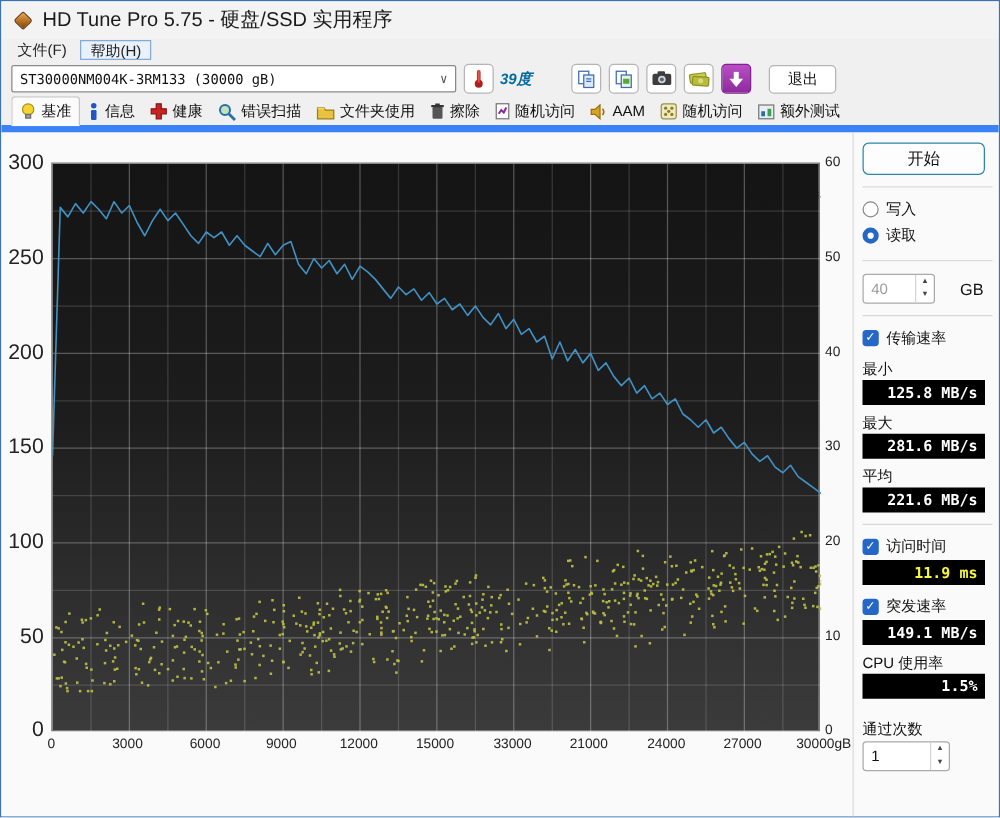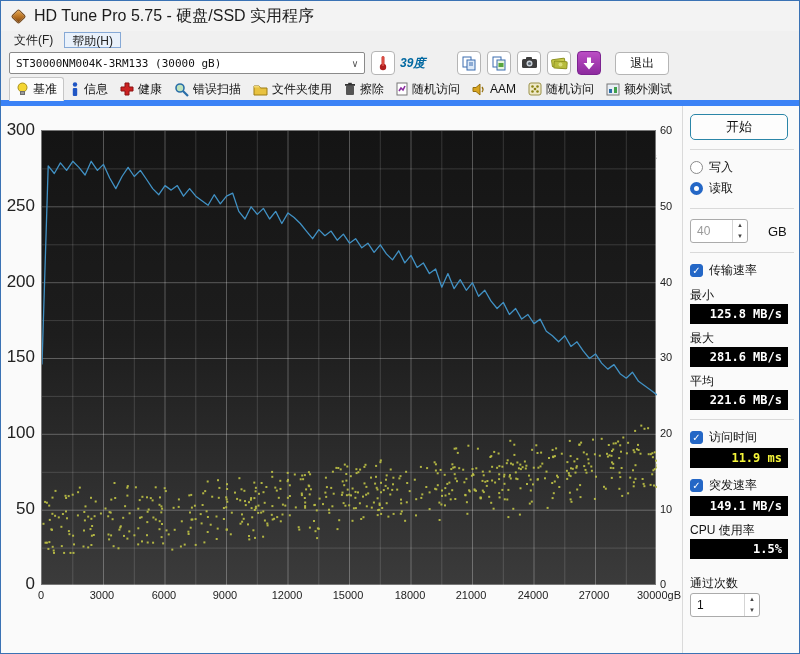--- a/index.html
+++ b/index.html
@@ -889,21 +889,21 @@
           <polyline points="0.0,233.6 6.2,34.9 12.3,42.5 18.4,31.9 24.6,39.4 30.8,30.3 36.9,36.4 43.1,44.0 49.2,30.3 55.4,39.4 61.5,33.4 67.7,47.0 73.8,57.6 80.0,45.5 86.1,36.4 92.3,45.5 98.4,39.4 104.6,48.5 110.7,57.6 116.8,63.7 123.0,54.6 129.2,59.1 135.3,54.6 141.5,65.2 147.6,57.6 153.8,65.2 159.9,69.8 166.1,74.3 172.2,63.7 178.3,72.8 184.5,65.2 190.7,62.2 196.8,80.4 203.0,88.0 209.1,75.8 215.3,83.4 221.4,77.4 227.6,88.0 233.7,80.4 239.8,92.5 246.0,81.9 252.1,86.5 258.3,92.5 264.4,100.1 270.6,107.7 276.8,98.6 282.9,104.7 289.1,100.1 295.2,109.2 301.4,103.1 307.5,112.2 313.6,107.7 319.8,116.8 325.9,112.2 332.1,121.3 338.3,113.8 344.4,122.9 350.5,128.9 356.7,119.8 362.8,131.9 369.0,124.4 375.1,136.5 381.3,131.9 387.4,142.6 393.6,138.0 399.8,156.2 405.9,142.6 412.1,157.7 418.2,148.6 424.3,159.3 430.5,151.7 436.6,165.3 442.8,159.3 448.9,169.9 455.1,177.5 461.3,171.4 467.4,183.5 473.6,177.5 479.7,188.1 485.9,183.5 492.0,192.6 498.2,188.1 504.3,200.2 510.4,204.8 516.6,210.8 522.8,204.8 528.9,215.4 535.0,210.8 541.2,219.9 547.4,227.5 553.5,222.9 559.6,232.1 565.8,238.1 572.0,233.6 578.1,242.7 584.3,247.2 590.4,241.2 596.5,250.3 602.7,254.8 608.9,259.3 615.0,263.9" fill="none" stroke="#4191c4" stroke-width="1.3" stroke-linejoin="round"></polyline>
         </svg>
     </div>
 
     <div class="xlab" style="left:40px;">0</div>
     <div class="xlab" style="left:101px;">3000</div>
     <div class="xlab" style="left:163px;">6000</div>
     <div class="xlab" style="left:224px;">9000</div>
     <div class="xlab" style="left:286px;">12000</div>
     <div class="xlab" style="left:347px;">15000</div>
-    <div class="xlab" style="left:409px;">18000</div>
+    <div class="xlab" style="left:409px;">33000</div>
     <div class="xlab" style="left:470px;">21000</div>
     <div class="xlab" style="left:532px;">24000</div>
     <div class="xlab" style="left:593px;">27000</div>
     <div class="xlab" style="left:658px;">30000gB</div>
 
     <div class="vdivider"></div>
 
     <div class="panel">
       <button class="start-btn">开始</button>
       <div class="sep"></div>

